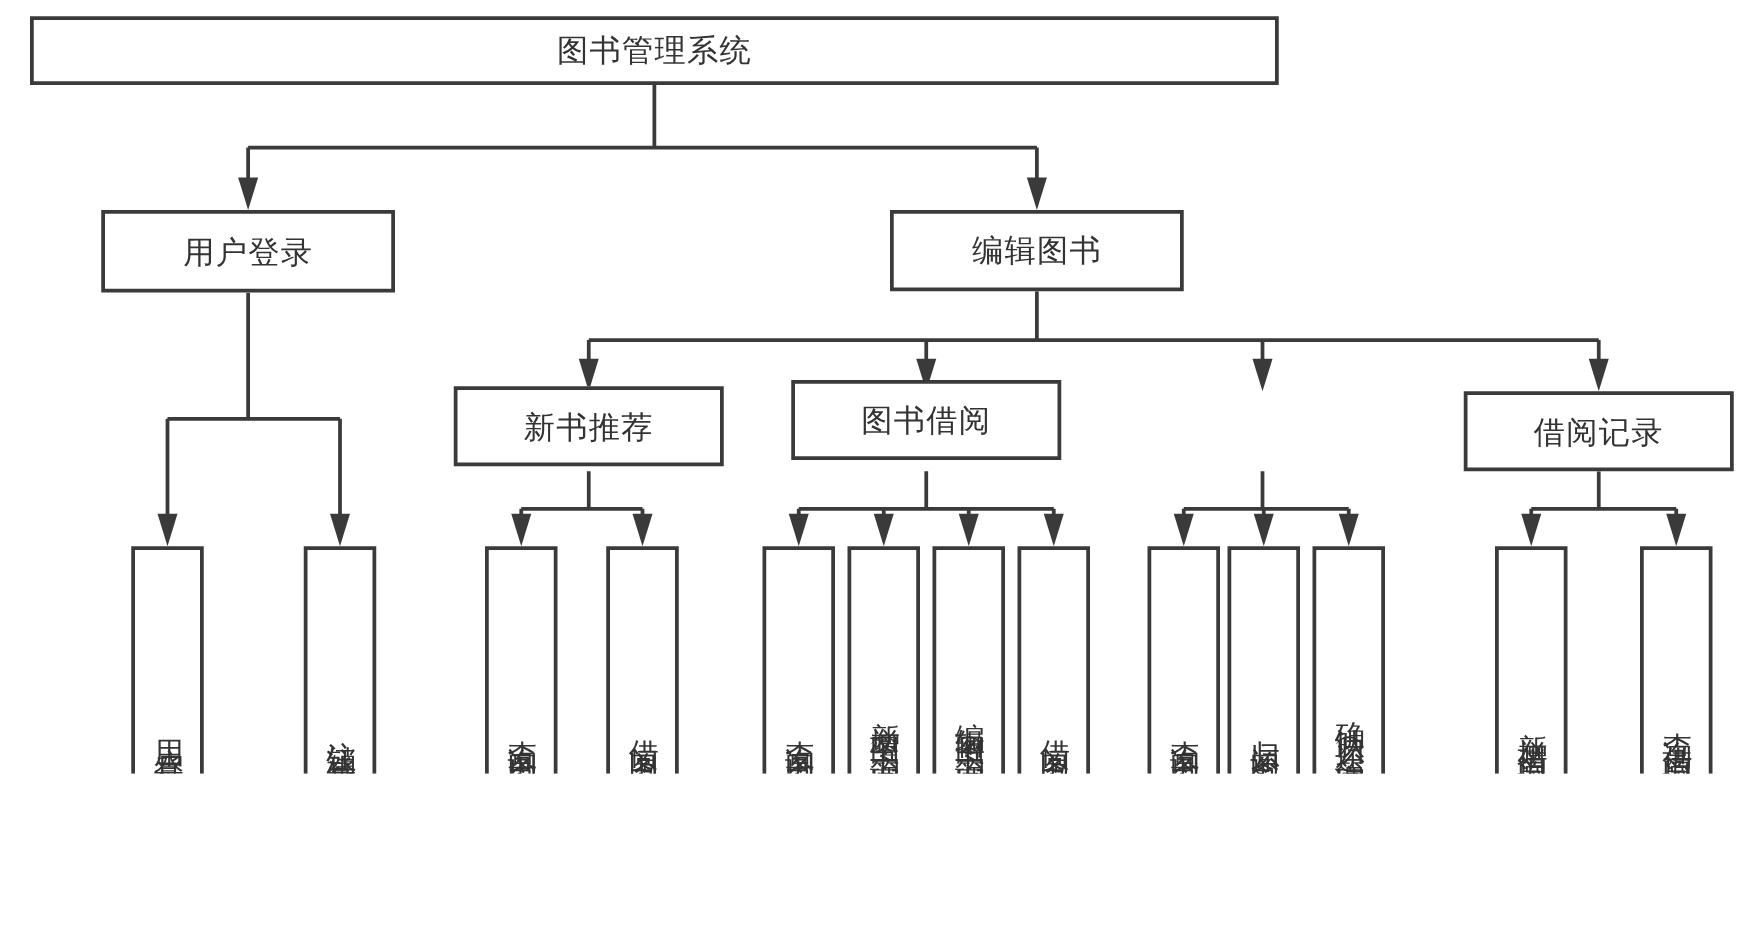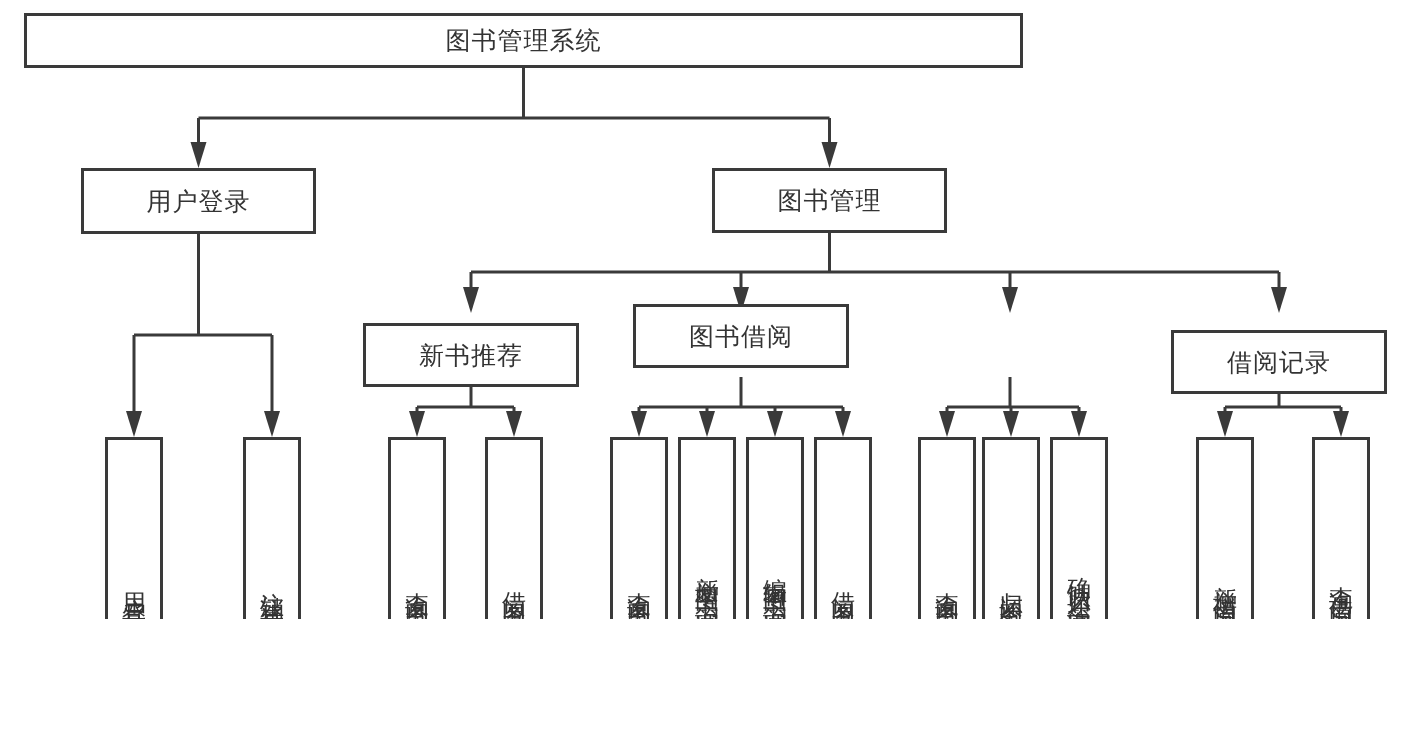--- a/index.html
+++ b/index.html
@@ -81,30 +81,30 @@
   </svg>
 
   <div class="box" style="left:24px;top:13px;width:999px;height:55px;">
     <span class="h-label">图书管理系统</span>
   </div>
 
   <div class="box" style="left:81px;top:168px;width:235px;height:66px;">
     <span class="h-label">用户登录</span>
   </div>
   <div class="box" style="left:712px;top:168px;width:235px;height:65px;">
-    <span class="h-label">图书管理</span>
+    <span class="h-label">编辑图书</span>
   </div>
 
-  <div class="box" style="left:363px;top:323px;width:216px;height:64px;">
+  <div class="box" style="left:363px;top:309px;width:216px;height:64px;">
     <span class="h-label">新书推荐</span>
   </div>
   <div class="box" style="left:633px;top:304px;width:216px;height:64px;">
     <span class="h-label">图书借阅</span>
   </div>
-  <div class="box" style="left:1171px;top:330px;width:216px;height:64px;">
+  <div class="box" style="left:1171px;top:313px;width:216px;height:64px;">
     <span class="h-label">借阅记录</span>
   </div>
 
   <div class="box leaf" style="left:105px;top:437px;width:58px;height:296px;">
     <span class="v-label">用户登录</span>
   </div>
   <div class="box leaf" style="left:243px;top:437px;width:58px;height:296px;">
     <span class="v-label">注销登录</span>
   </div>
 

